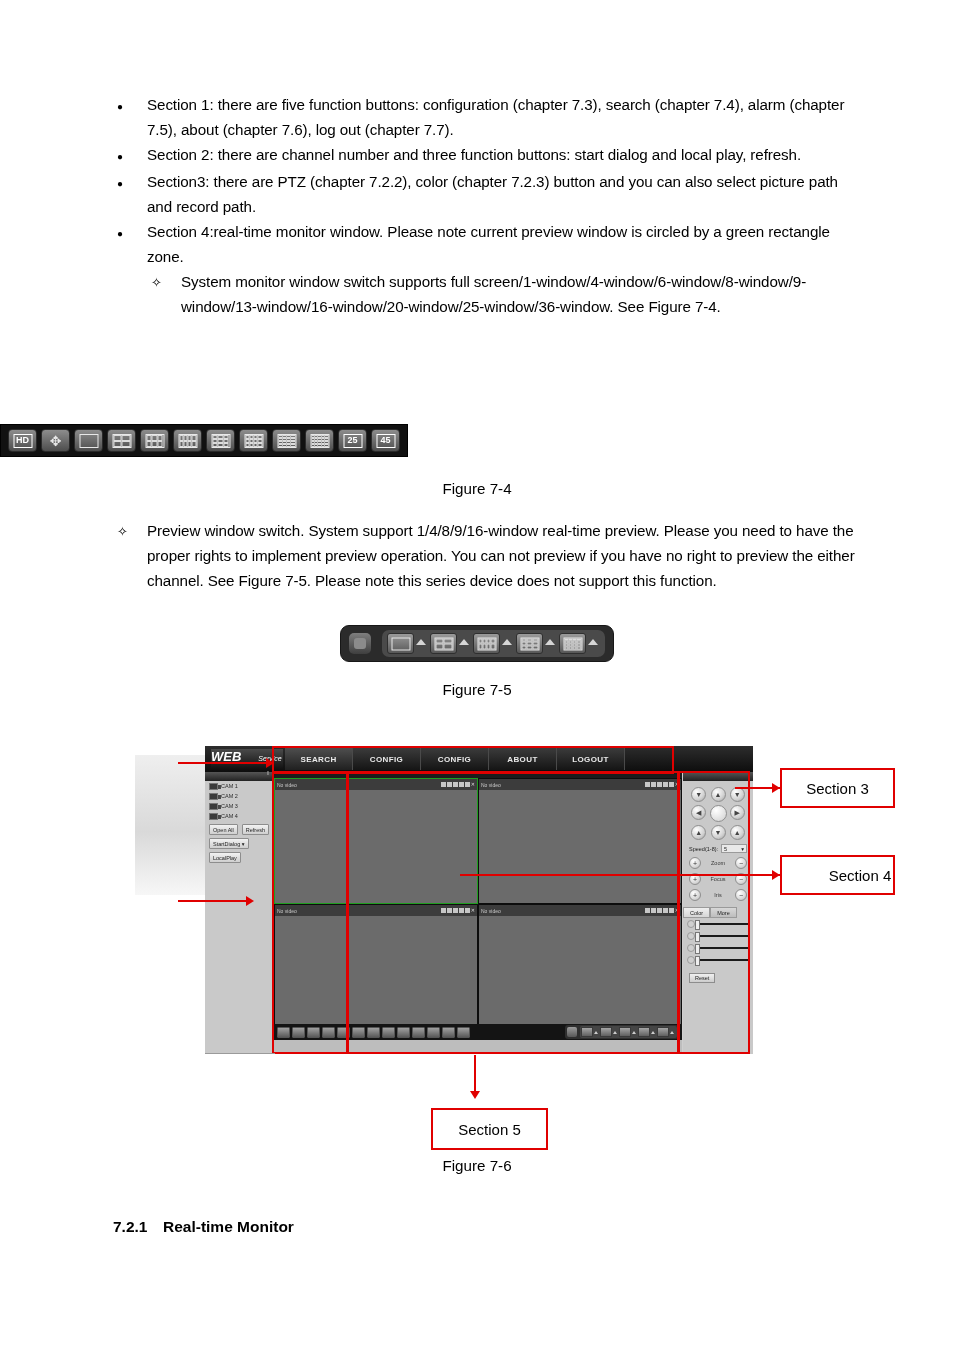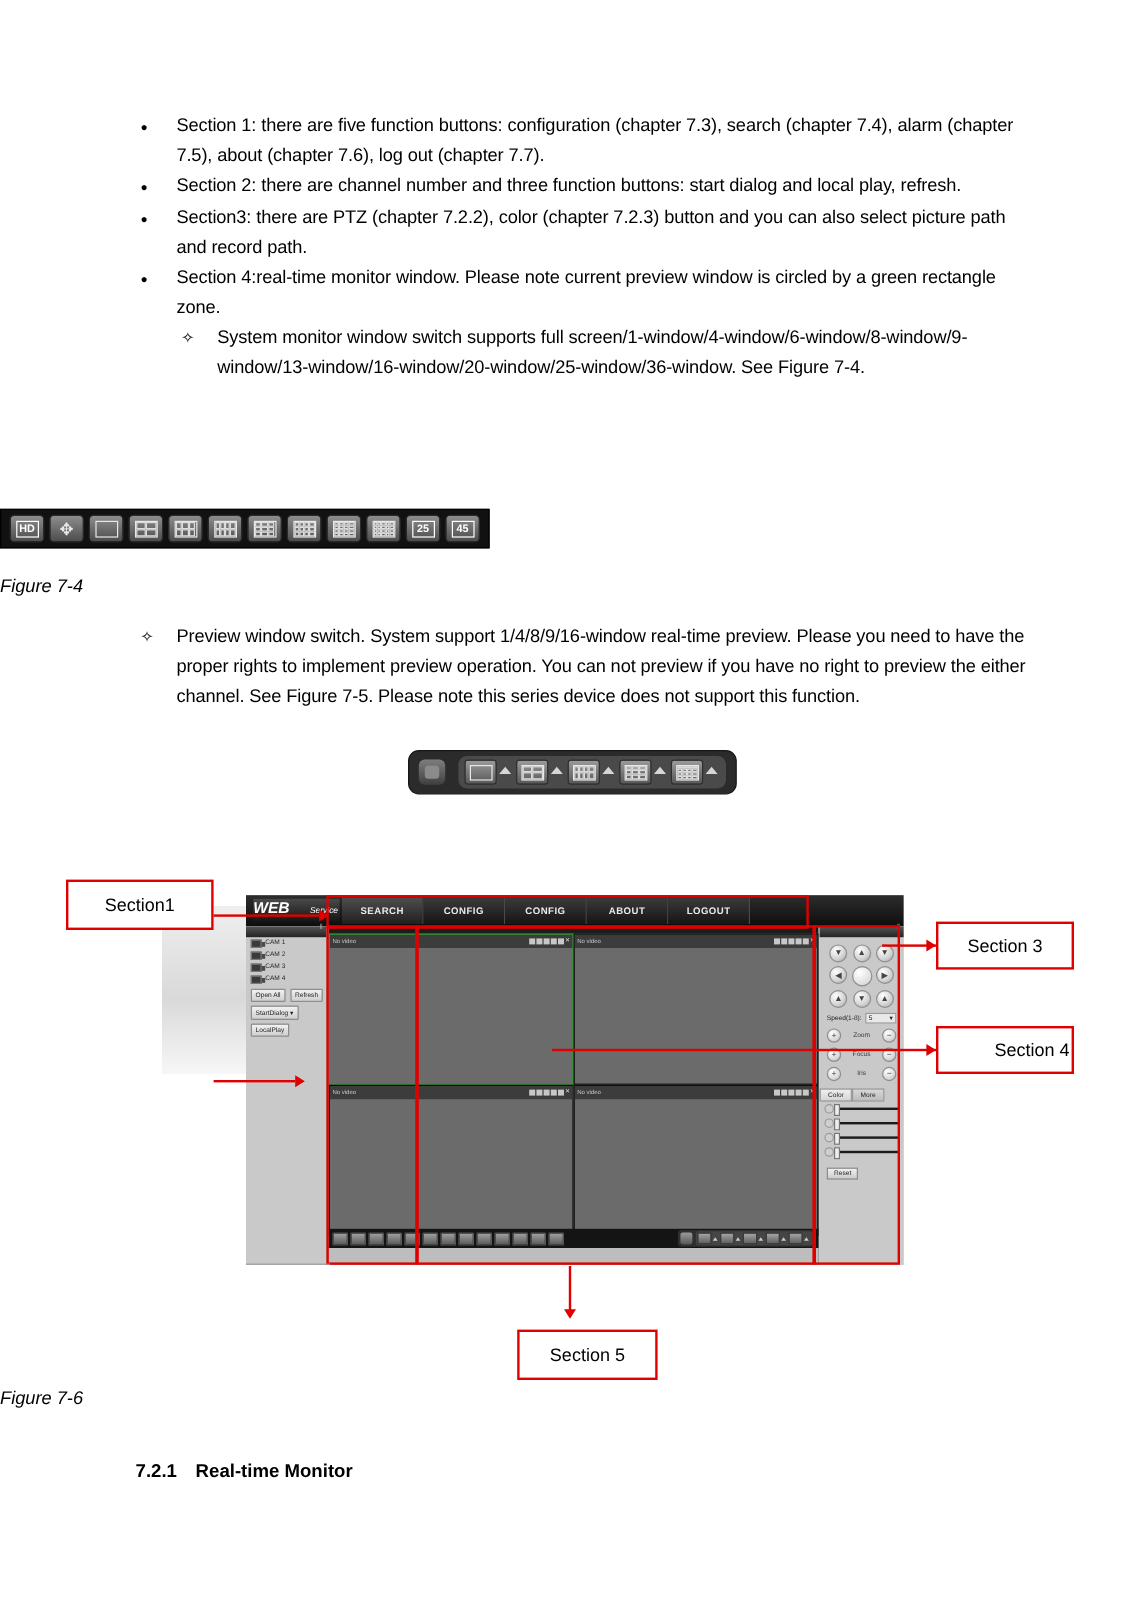--- a/index.html
+++ b/index.html
@@ -47,21 +47,21 @@
   .glyph i { border:0.5px solid #dcdcdc; display:block; }
   .glyph.plain { display:block; }
   .glyph.txt {
     border:1.5px solid #fff; color:#fff; font-size:9px; font-weight:bold;
     display:flex; align-items:center; justify-content:center;
     font-family:"Liberation Sans", sans-serif; line-height:1;
   }
   .glyph.fs { border:none; color:#e8e8e8; font-size:14px;
     display:flex; align-items:center; justify-content:center; }
 
-  .cap { position:absolute; width:954px; font-size:15.2px;font-style:italic; }
+  .cap { position:absolute; width:954px; text-align:center; font-size:15.2px; }
 
   
   .fig75-wrap { position:absolute; left:0; top:625px; width:954px; text-align:center; }
   .bar75 {
     display:inline-block; background:#2b2b2b; padding:4px 8px;
     border-radius:9px; line-height:0; border:1px solid #171717;
   }
   .knob75 {
     display:inline-block; width:22px; height:21px; border-radius:5px;
     background:linear-gradient(#7e7e7e,#3f3f3f); vertical-align:middle;
@@ -375,20 +375,21 @@
               <i></i>
               <i></i>
               <i></i>
               <i></i>
               <i></i>
               <i></i>
               <i></i>
             </span></span><span class="tri75"></span></span>
     </div>
   </div>
+  <div class="cap" style="top:681px">Figure 7-5</div>
 
   <div class="fig76">
 
     <div class="bg-blob"></div>
 
     <div class="shot">
 
       <div class="shot-top">
         <div class="logo">
           <span>WEB</span>
@@ -575,23 +576,20 @@
           <span class="slider"></span>
         </div>
         <div class="slrow">
           <span class="slicon"></span>
           <span class="slider"></span>
         </div>
         <span class="resetb">Reset</span>
       </div>
     </div>
 
-    <div class="rbox" style="left:55px;top:0px;width:123px;height:42px;">
-      <span>Section1</span>
-    </div>
     <div class="rline" style="left:178px;top:29px;width:88px;height:2px;"></div>
     <div class="rarrow right" style="left:266px;top:25px;"></div>
 
     <div class="rline" style="left:178px;top:167px;width:68px;height:2px;"></div>
     <div class="rarrow right" style="left:246px;top:163px;"></div>
 
     <div class="rbox" style="left:780px;top:35px;width:115px;height:40px;">
       <span>Section 3</span>
     </div>
     <div class="rline" style="left:735px;top:54px;width:46px;height:2px;"></div>

